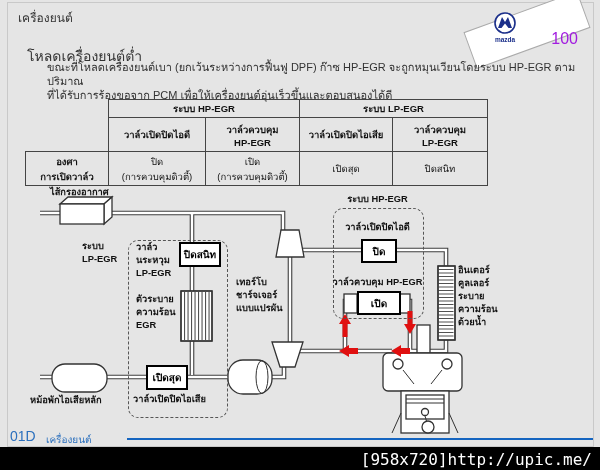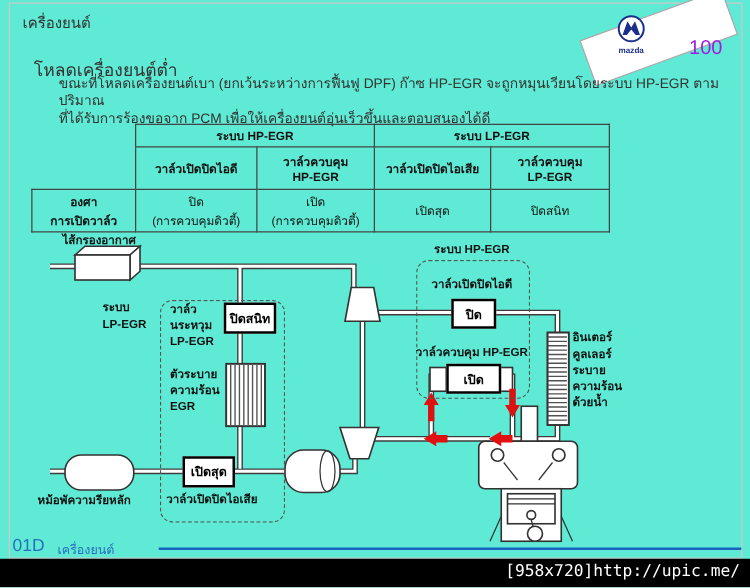--- a/index.html
+++ b/index.html
@@ -1,16 +1,16 @@
 <!DOCTYPE html>
 <html><head>
 <meta charset="utf-8">
 <style>
   html,body{margin:0;padding:0;background:#fff;}
-  #page{position:relative;width:600px;height:470px;background:#5eead4;overflow:hidden;
+  #page{position:relative;width:600px;height:470px;background:#e5e5e5;overflow:hidden;
         font-family:"Liberation Sans",sans-serif;color:#222;}
   .abs{position:absolute;}
   #frame{left:7px;top:2px;width:585px;height:443px;border:1px solid #c9c9c9;}
   #title{left:18px;top:8px;font-size:12px;color:#333;}
   #heading{left:27px;top:45px;font-size:14px;color:#333;}
   #para{left:27px;top:60px;font-size:11px;line-height:14px;color:#333;white-space:pre-line;width:540px;margin-left:20px;}
   #pagenum{right:22px;top:30px;font-size:16px;color:#a21ce0;}
   #pagecode{right:12px;top:48px;font-size:16px;font-weight:bold;color:#e60000;}
   
   #tblwrap{left:25px;top:99px;}
@@ -30,21 +30,21 @@
        color:#111;white-space:pre-line;}
   .ctr{text-align:center;}
   .dashed{position:absolute;border:1.5px dashed #555;border-radius:10px;background:transparent;}
   .vbox{position:absolute;border:2px solid #000;background:#fff;font-size:10px;font-weight:bold;
         display:flex;align-items:center;justify-content:center;color:#000;}
   
   #footcode{left:10px;top:428px;font-size:14px;color:#2a6fbd;}
   #foottitle{left:46px;top:432px;font-size:10px;color:#2a6fbd;}
   #bluebar{left:127px;top:438px;width:466px;height:2px;background:#1565c0;}
   #blackbar{left:0;top:447px;width:600px;height:23px;background:#000;}
-  #wm{position:absolute;right:8px;top:3px;color:#fff;font-size:13px;
+  #wm{position:absolute;right:8px;top:3px;color:#fff;font-size:16px;
       font-family:"DejaVu Sans Mono",monospace;}
   .pipe-o{stroke:#3c3c3c;stroke-width:4.6;fill:none;}
   .pipe-i{stroke:#fff;stroke-width:2.4;fill:none;}
   .shp{fill:#fff;stroke:#333;stroke-width:1.3;}
   .thin{stroke:#333;stroke-width:1;fill:none;}
   .red{fill:#e01010;stroke:none;}
 </style>
 </head>
 <body>
 
@@ -171,22 +171,25 @@
 
   <div class="lbl" style="left:50px;top:186px">ไส้กรองอากาศ</div>
   <div class="lbl" style="left:82px;top:240px">ระบบ
 LP-EGR</div>
   <div class="lbl" style="left:136px;top:241px">วาล์ว
 นระหวุม
 LP-EGR</div>
   <div class="lbl" style="left:136px;top:293px">ตัวระบาย
 ความร้อน
 EGR</div>
-  <div class="lbl" style="left:30px;top:394px">หม้อพัความรียหลัก</div>
+  <div class="lbl" style="left:30px;top:394px">หม้อพักไอเสียหลัก</div>
   <div class="lbl" style="left:133px;top:393px">วาล์วเปิดปิดไอเสีย</div>
+  <div class="lbl" style="left:236px;top:276px">เทอร์โบ
+ชาร์จเจอร์
+แบบแปรผัน</div>
   <div class="lbl ctr" style="left:333px;top:193px;width:89px">ระบบ HP-EGR</div>
   <div class="lbl ctr" style="left:333px;top:221px;width:89px">วาล์วเปิดปิดไอดี</div>
   <div class="lbl ctr" style="left:327px;top:276px;width:101px">วาล์วควบคุม HP-EGR</div>
   <div class="lbl" style="left:458px;top:264px">อินเตอร์
 คูลเลอร์
 ระบาย
 ความร้อน
 ด้วยน้ำ</div>
 
   <div class="vbox" style="left:179px;top:242px;width:38px;height:21px">ปิดสนิท</div>

